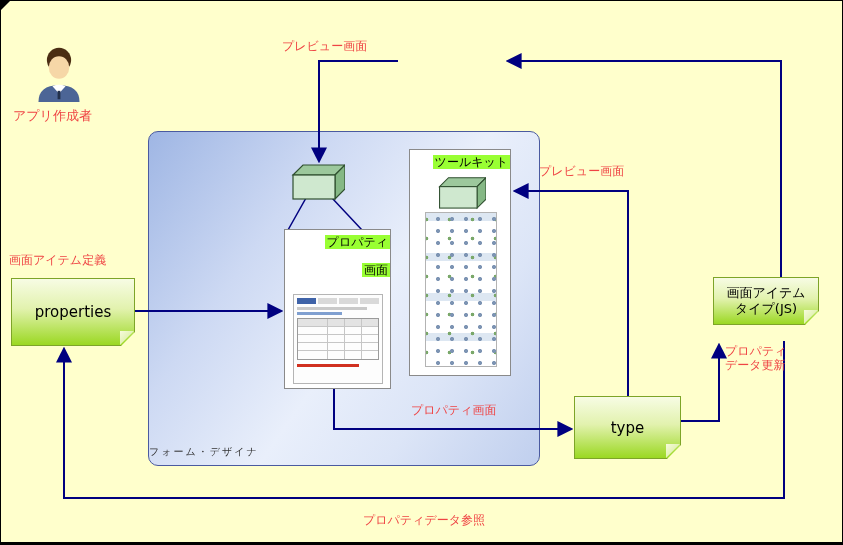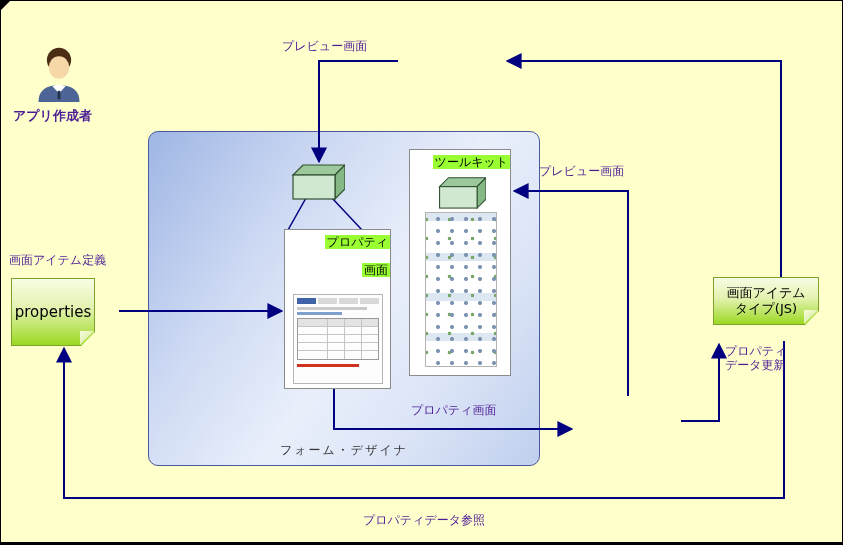--- a/index.html
+++ b/index.html
@@ -2,42 +2,42 @@
 <html><head>
 <meta charset="utf-8">
 <style>
   *{margin:0;padding:0;box-sizing:border-box}
   html,body{background:#ffffff}
   body{font-family:"DejaVu Sans","Liberation Sans",sans-serif;color:#000}
   #canvas{position:relative;width:843px;height:545px;background:#ffffcc;border:1px solid #000;border-bottom:3px solid #000;overflow:hidden}
 
   .corner-mark{position:absolute;left:0;top:0;width:0;height:0;border-top:9px solid #000;border-right:9px solid transparent}
 
-  .lbl{position:absolute;font-size:12px;line-height:14px;color:#4c1d95;white-space:nowrap}
-  .lbl.bold{font-weight:bold;font-size:13px}
+  .lbl{position:absolute;font-size:12px;line-height:14px;color:#ef4444;white-space:nowrap}
+  .lbl.bold{font-weight:normal;font-size:13px}
 
   
   .note{position:absolute;display:flex;flex-direction:column;align-items:center;justify-content:center;text-align:center;
     background:linear-gradient(to bottom,#f7fce4 0%,#e2f2ae 45%,#9bd822 100%);
     border:1px solid #7da428;
     clip-path:polygon(0 0,100% 0,100% calc(100% - 14px),calc(100% - 14px) 100%,0 100%);}
   .note .fold{position:absolute;right:0;bottom:0;width:14px;height:14px;
     background:linear-gradient(135deg,#f7fbdd 0%,#cfe98d 100%);
     clip-path:polygon(0 0,100% 0,0 100%);}
   .note .txt{position:relative;z-index:2}
   #note-preview{left:397px;top:33px;width:107px;height:55px;font-size:16px}
-  #note-properties{left:10px;top:277px;width:84px;height:68px;font-size:15px}
+  #note-properties{left:10px;top:277px;width:124px;height:68px;font-size:15px}
   #note-type{left:573px;top:395px;width:107px;height:63px;font-size:15px}
   #note-itemtype{left:712px;top:276px;width:106px;height:48px;font-size:13px;line-height:16px}
 
   
   #boundary{position:absolute;left:147px;top:130px;width:392px;height:335px;border-radius:10px;
     border:1px solid #4a5aa0;
     background:linear-gradient(125deg,#9fb6e4 0%,#cdd9f3 30%,#e9effb 55%,#dce5f7 75%,#c0cfee 100%)}
-  #boundary .bnd-label{position:absolute;left:0;right:0;bottom:6px;text-align:center;font-size:12px;letter-spacing:2px;color:#333}
+  #boundary .bnd-label{position:absolute;left:0;right:0;bottom:6px;text-align:left;font-size:10px;letter-spacing:2px;color:#333}
 
   
   .panel{position:absolute;background:#fff;border:1px solid #8a8a8a}
   #panel-property{left:283px;top:228px;width:107px;height:160px}
   #panel-toolkit{left:408px;top:148px;width:102px;height:227px}
   .panel .ttl{display:block;text-align:right;font-size:12px;line-height:16px;margin-top:4px}
   .panel .ttl .hl{background:#99ff33;padding:0 2px}
 
   
   .pf{position:absolute;left:8px;top:64px;width:90px;height:90px;border:1px solid #b5b5b5;background:#fdfdfd;padding:3px;overflow:hidden}
@@ -174,20 +174,24 @@
         <rect x="4" y="14" width="42" height="24" fill="#cfe8cf" stroke="#2f4f2f" stroke-width="1.2"></rect>
       </svg>
     </div>
     <div class="tk"></div>
   </div>
 
   <div class="note" id="note-properties">
     <span class="txt">properties</span>
     <span class="fold"></span>
   </div>
+  <div class="note" id="note-type">
+    <span class="txt">type</span>
+    <span class="fold"></span>
+  </div>
   <div class="note" id="note-itemtype">
     <span class="txt">画面アイテム</span>
     <span class="txt">タイプ(JS)</span>
     <span class="fold"></span>
   </div>
 
   <div class="lbl" style="left:281px;top:38px">プレビュー画面</div>
   <div class="lbl" style="left:8px;top:252px">画面アイテム定義</div>
   <div class="lbl" style="left:538px;top:163px">プレビュー画面</div>
   <div class="lbl" style="left:410px;top:402px">プロパティ画面</div>

